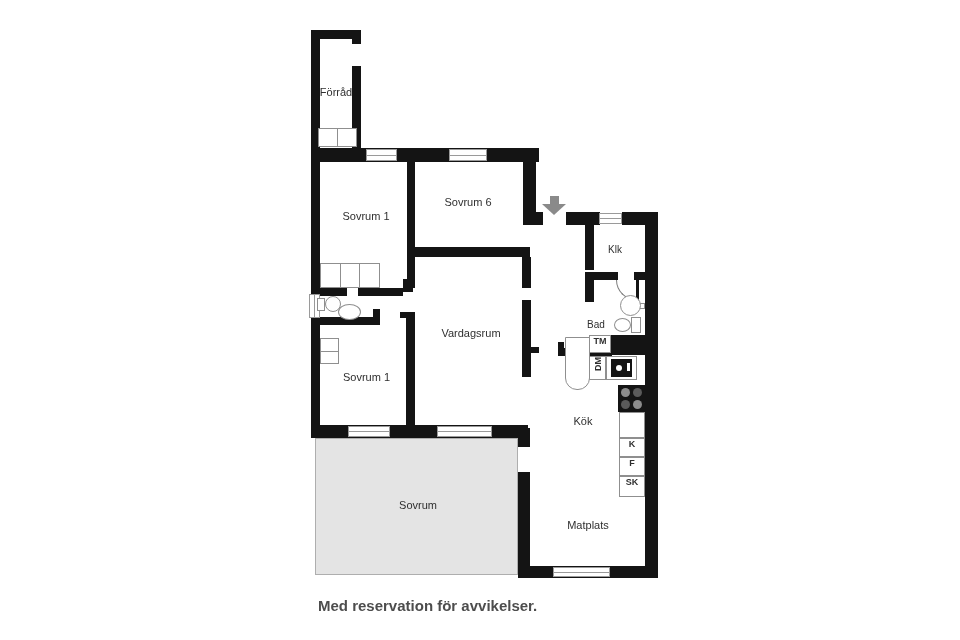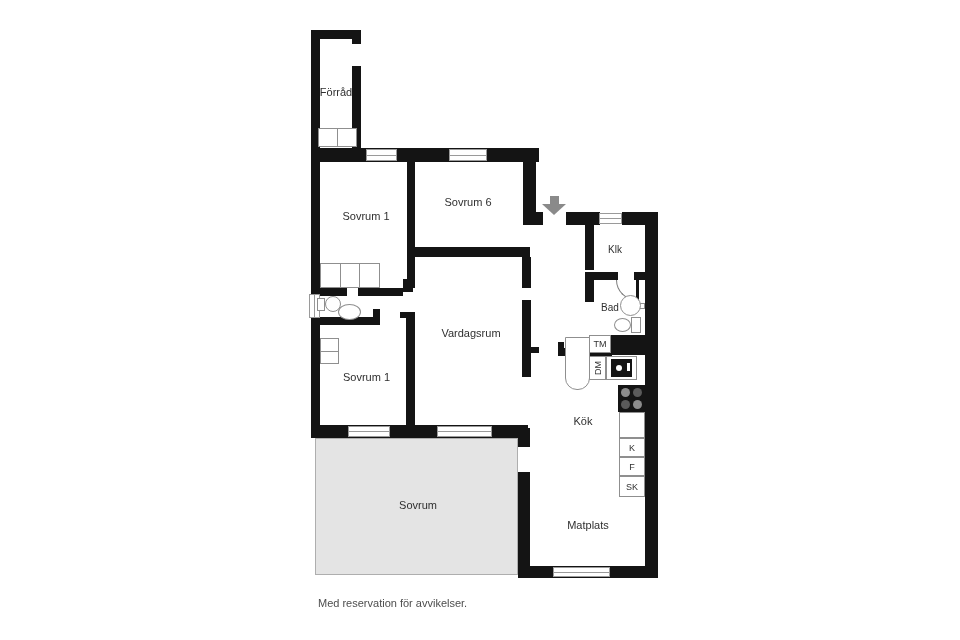--- a/index.html
+++ b/index.html
@@ -13,21 +13,21 @@
   html,body{margin:0;padding:0;}
   body{background:var(--background);font-family:"Liberation Sans", sans-serif;}
   .canvas{position:relative;width:960px;height:640px;background:var(--background);overflow:hidden;}
   .wall{position:absolute;background:var(--wall);}
   .win{position:absolute;background:#fff;border:1px solid #9a9a9a;box-sizing:border-box;
        background-image:linear-gradient(#9a9a9a,#9a9a9a);background-size:100% 1px;
        background-position:center;background-repeat:no-repeat;}
   .win-v{background-size:1px 100%;}
   .terrace{position:absolute;background:var(--terrace-fill);border:1px solid #aeaeae;box-sizing:border-box;}
   .box{position:absolute;background:#fff;border:1px solid var(--line);box-sizing:border-box;
-       display:flex;align-items:center;justify-content:center;font-size:9px;color:var(--text);}
+       display:flex;align-items:flex-start;justify-content:center;font-size:9px;color:var(--text);font-weight:bold;}
   .cells{position:absolute;background:#fff;border:1px solid var(--line);box-sizing:border-box;display:flex;}
   .cells i{flex:1;border-right:1px solid var(--line);}
   .cells i:last-child{border-right:none;}
   .cells.rows{flex-direction:column;}
   .cells.rows i{border-right:none;border-bottom:1px solid var(--line);}
   .cells.rows i:last-child{border-bottom:none;}
   .lbl{position:absolute;transform:translate(-50%,-50%);font-size:11px;color:var(--text);white-space:nowrap;}
   .lbl-s{font-size:10px;}
   .ellip{position:absolute;background:#fff;border:1px solid var(--line);box-sizing:border-box;border-radius:50%;}
   .rect{position:absolute;background:#fff;border:1px solid var(--line);box-sizing:border-box;}
@@ -38,21 +38,21 @@
        border-radius:0 0 12px 12px;}
   .stove{position:absolute;background:var(--wall);}
   .burner{position:absolute;border-radius:50%;}
   .sink-inner{position:absolute;background:var(--wall);}
   .dot{position:absolute;background:#fff;border-radius:50%;}
   .faucet{position:absolute;background:#fff;}
   .arrow-stem{position:absolute;background:var(--entrance-arrow);}
   .arrow-head{position:absolute;width:0;height:0;border-left:12px solid transparent;
        border-right:12px solid transparent;border-top:11px solid var(--entrance-arrow);}
   .vtext{writing-mode:vertical-rl;transform:rotate(180deg);}
-  .disclaimer{position:absolute;font-size:11px;color:#4d4d4d;}
+  .disclaimer{position:absolute;font-size:15px;color:#4d4d4d;font-weight:bold;}
 </style>
 </head>
 <body>
 
 <div class="canvas">
 
   <div class="terrace" style="left:315px;top:438px;width:203px;height:137px;"></div>
 
   <div class="wall" style="left:311px;top:30px;width:50px;height:9px;"></div>
   <div class="wall" style="left:311px;top:30px;width:9px;height:122px;"></div>
@@ -152,21 +152,21 @@
     <span>F</span>
   </div>
   <div class="box" style="left:619px;top:476px;width:26px;height:21px;">
     <span>SK</span>
   </div>
 
   <div class="lbl" style="left:336px;top:92px;">Förråd</div>
   <div class="lbl" style="left:366px;top:216px;">Sovrum 1</div>
   <div class="lbl" style="left:468px;top:202px;">Sovrum 6</div>
   <div class="lbl lbl-s" style="left:615px;top:249px;">Klk</div>
-  <div class="lbl lbl-s" style="left:596px;top:307px;margin-left:14px;">Bad</div>
+  <div class="lbl lbl-s" style="left:596px;top:324px;">Bad</div>
   <div class="lbl" style="left:471px;top:333px;">Vardagsrum</div>
   <div class="lbl" style="left:363px;top:377px;padding-left:7px;">Sovrum 1</div>
   <div class="lbl" style="left:583px;top:421px;">Kök</div>
   <div class="lbl" style="left:588px;top:525px;">Matplats</div>
   <div class="lbl" style="left:418px;top:505px;">Sovrum</div>
 
   <div class="disclaimer" style="left:318px;top:597px;">Med reservation för avvikelser.</div>
 
 </div>
 

